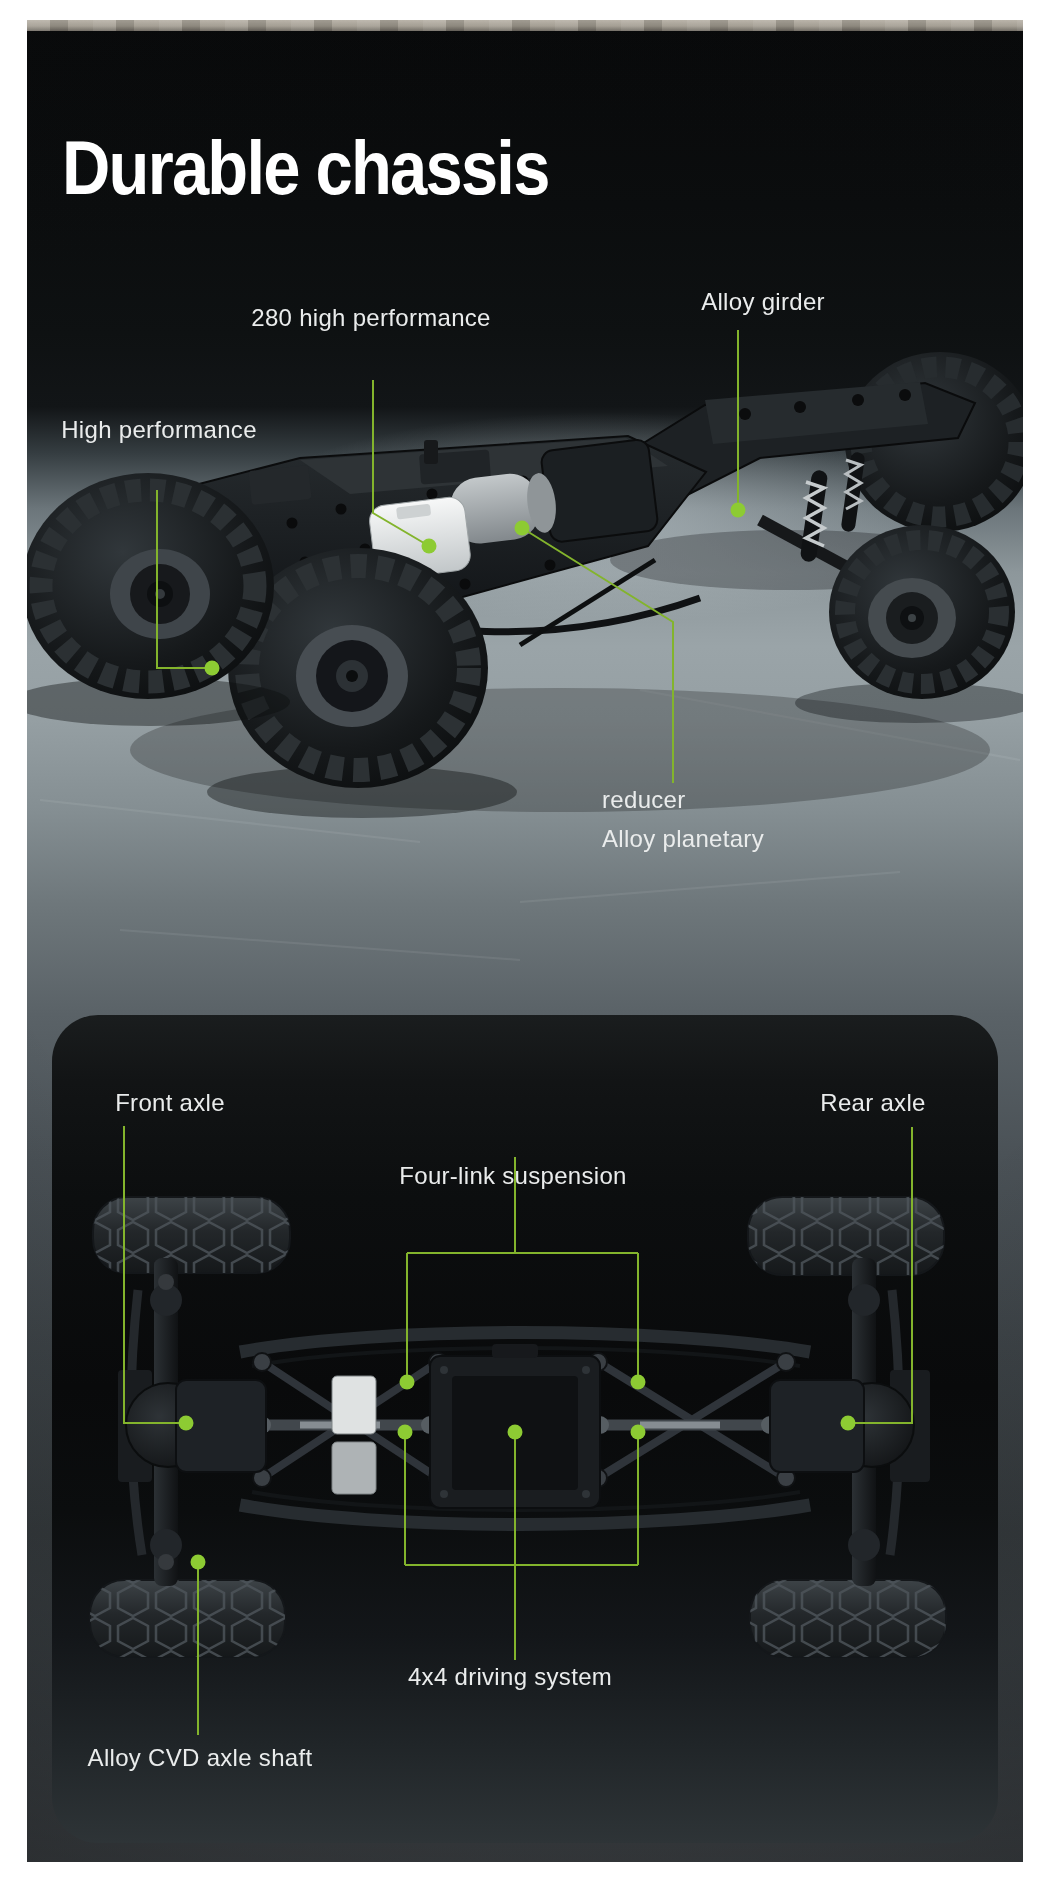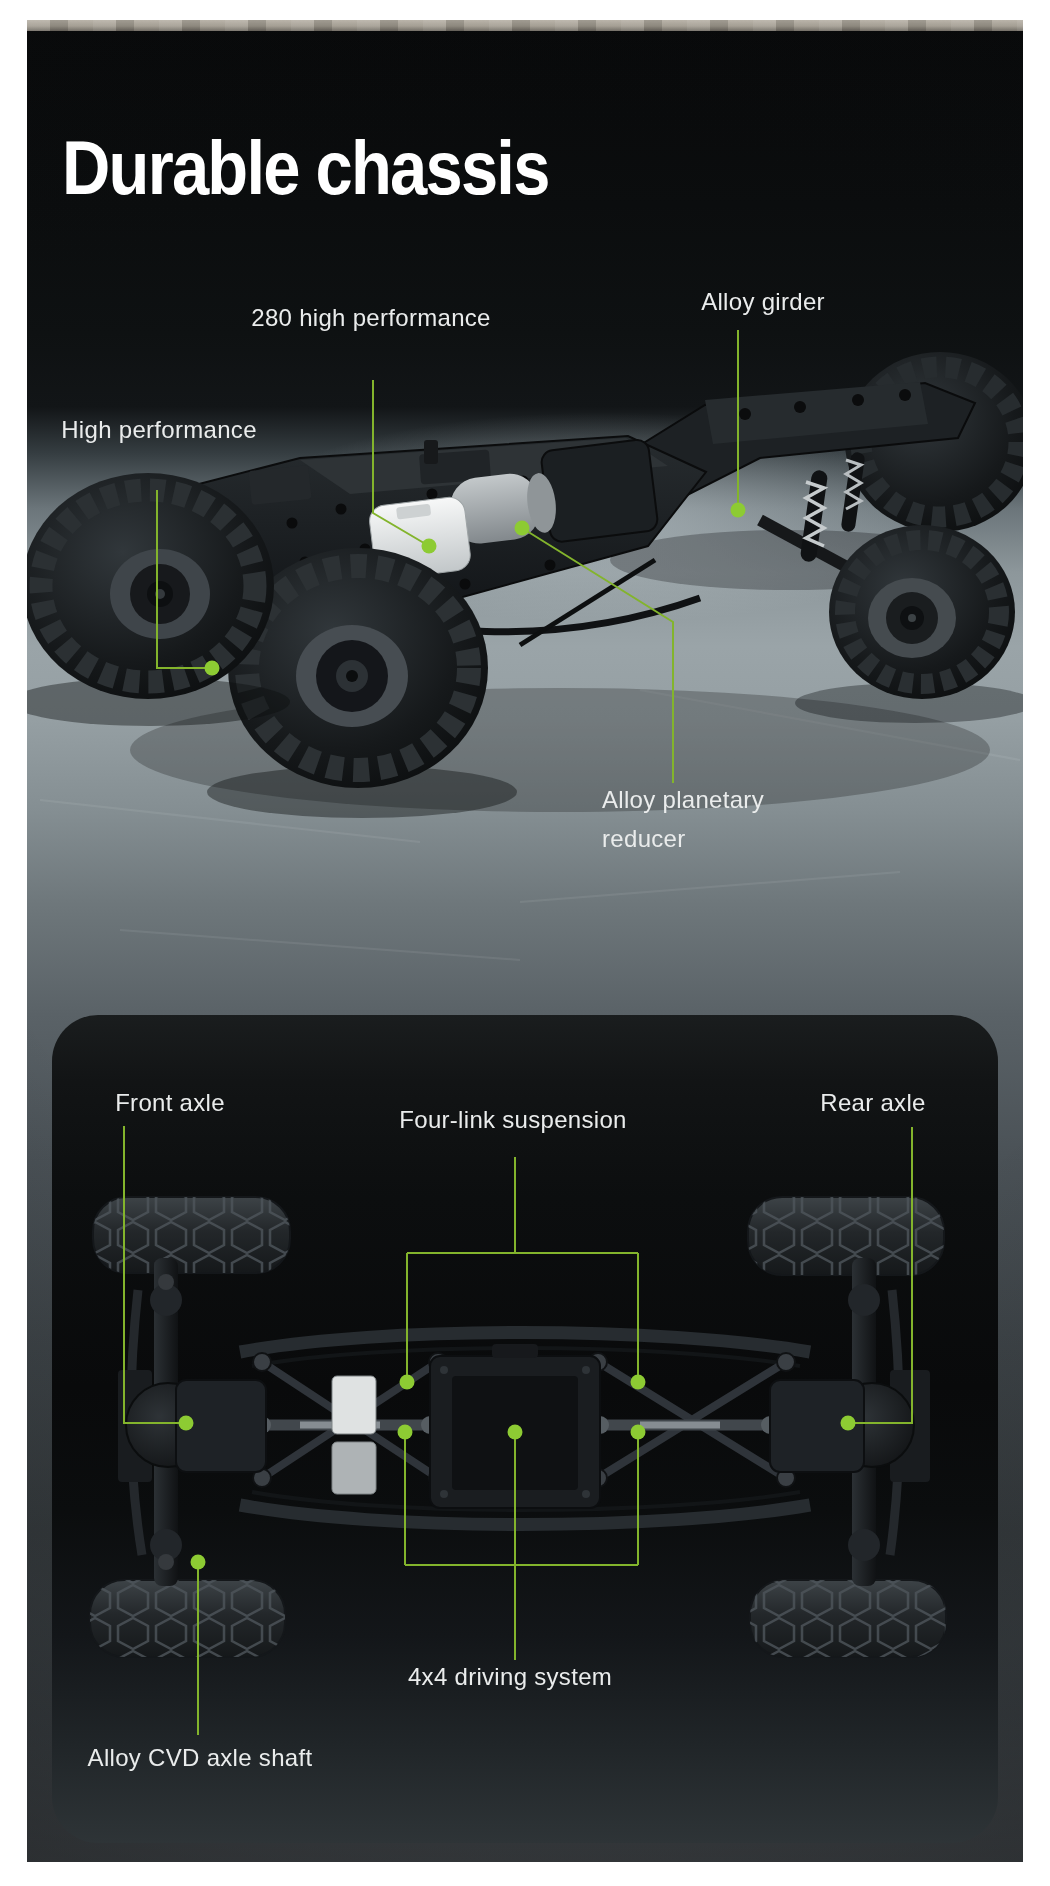--- a/index.html
+++ b/index.html
@@ -347,33 +347,33 @@
 
 <div class="lbl" style="left:763px;top:282px">
   <span>Alloy girder</span>
 </div>
 
 <div class="lbl" style="left:159px;top:410px">
   <span>High performance</span>
 </div>
 
 <div class="lbl" style="left:683px;top:780px">
+  <span>reducer</span>
   <span>Alloy planetary</span>
-  <span>reducer</span>
 </div>
 
 <div class="lbl" style="left:170px;top:1083px">
   <span>Front axle</span>
 </div>
 
 <div class="lbl" style="left:873px;top:1083px">
   <span>Rear axle</span>
 </div>
 
-<div class="lbl" style="left:513px;top:1100px">
+<div class="lbl" style="left:513px;top:1156px">
   <span>Four-link suspension</span>
 </div>
 
 <div class="lbl" style="left:510px;top:1657px">
   <span>4x4 driving system</span>
 </div>
 
 <div class="lbl" style="left:200px;top:1738px">
   <span>Alloy CVD axle shaft</span>
 </div>

